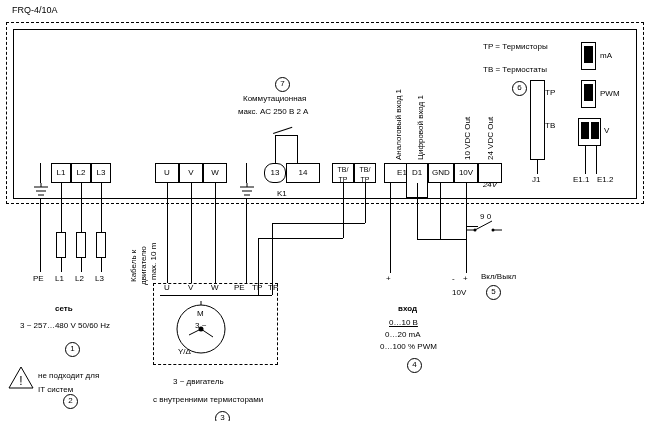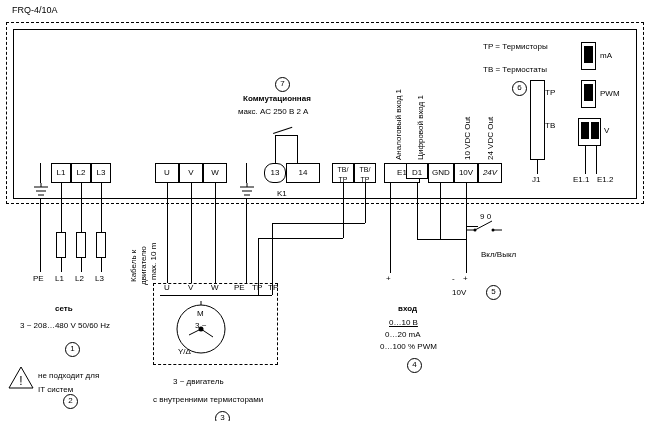--- a/index.html
+++ b/index.html
@@ -61,21 +61,21 @@
   <div class="box" style="left:56px;top:232px;width:10px;height:26px;"></div>
   <div class="box" style="left:76px;top:232px;width:10px;height:26px;"></div>
   <div class="box" style="left:96px;top:232px;width:10px;height:26px;"></div>
 
   <div class="txt" style="left:33px;top:275px;">PE</div>
   <div class="txt" style="left:55px;top:275px;">L1</div>
   <div class="txt" style="left:75px;top:275px;">L2</div>
   <div class="txt" style="left:95px;top:275px;">L3</div>
 
   <div class="txt" style="left:55px;top:305px;font-weight:bold;">сеть</div>
-  <div class="txt" style="left:20px;top:322px;">3 ~ 208…480 V 50/60 Hz</div>
+  <div class="txt" style="left:20px;top:322px;">3 ~ 257…480 V 50/60 Hz</div>
   <div class="circnum" style="left:65px;top:342px;">1</div>
 
   <svg class="abs" style="left:8px;top:366px;" width="26" height="24">
     <polygon points="13,1 25,22 1,22" fill="none" stroke="#000"></polygon>
     <text x="13" y="19" font-size="12" text-anchor="middle" font-family="Liberation Sans">!</text>
   </svg>
   <div class="txt" style="left:38px;top:372px;">не подходит для</div>
   <div class="txt" style="left:38px;top:386px;">IT систем</div>
   <div class="circnum" style="left:63px;top:394px;">2</div>
 
@@ -124,21 +124,21 @@
     <line x1="17" y1="35" x2="29" y2="29" stroke="#000"></line>
   </svg>
   <div class="txt" style="left:197px;top:310px;">M</div>
   <div class="txt" style="left:195px;top:322px;">3 ~</div>
   <div class="txt" style="left:178px;top:348px;">Y/Δ</div>
 
   <div class="txt" style="left:173px;top:378px;">3 ~ двигатель</div>
   <div class="txt" style="left:153px;top:396px;">с внутренними термисторами</div>
   <div class="circnum" style="left:215px;top:411px;">3</div>
 
-  <div class="txt" style="left:243px;top:95px;font-weight:bold;">Коммутационная</div>
+  <div class="txt" style="left:243px;top:95px;">Коммутационная</div>
   <div class="txt" style="left:238px;top:108px;">макс. AC 250 В 2 A</div>
   <div class="circnum" style="left:275px;top:77px;">7</div>
 
   <div class="term" style="left:264px;top:163px;width:22px;height:20px;border-radius:9px;">
     <span style="margin-top:4px;">13</span>
   </div>
   <div class="term" style="left:286px;top:163px;width:34px;height:20px;">
     <span style="margin-top:4px;">14</span>
   </div>
   <div class="txt" style="left:277px;top:190px;">K1</div>
@@ -159,31 +159,31 @@
   <div class="ln vln" style="left:343px;top:183px;height:55px;"></div>
   <div class="ln vln" style="left:365px;top:183px;height:40px;"></div>
   <div class="ln hln" style="left:258px;top:238px;width:85px;"></div>
   <div class="ln hln" style="left:272px;top:223px;width:93px;"></div>
   <div class="ln vln" style="left:258px;top:238px;height:57px;"></div>
   <div class="ln vln" style="left:272px;top:223px;height:72px;"></div>
 
   <div class="term" style="left:384px;top:163px;width:36px;height:20px;">
     <span style="margin-top:4px;">E1</span>
   </div>
-  <div class="term" style="left:406px;top:163px;width:22px;height:16px;">
+  <div class="term" style="left:406px;top:163px;width:22px;height:35px;">
     <span style="margin-top:4px;">D1</span>
   </div>
   <div class="term" style="left:428px;top:163px;width:26px;height:20px;">
     <span style="margin-top:4px;">GND</span>
   </div>
   <div class="term" style="left:454px;top:163px;width:24px;height:20px;">
     <span style="margin-top:4px;">10V</span>
   </div>
   <div class="term" style="left:478px;top:163px;width:24px;height:20px;">
-    <span style="margin-top:4px;font-style:italic;">24V</span>
+    <span style="margin-top:16px;font-style:italic;">24V</span>
   </div>
 
   <div class="txt vert" style="left:395px;top:160px;">Аналоговый вход 1</div>
   <div class="txt vert" style="left:417px;top:160px;">Цифровой вход 1</div>
   <div class="txt vert" style="left:464px;top:160px;">10 VDC Out</div>
   <div class="txt vert" style="left:487px;top:160px;">24 VDC Out</div>
 
   <div class="ln vln" style="left:390px;top:183px;height:90px;"></div>
   <div class="txt" style="left:386px;top:275px;">+</div>
 
@@ -201,21 +201,21 @@
   <div class="ln vln" style="left:478px;top:226px;height:0px;"></div>
 
   <svg class="abs" style="left:466px;top:216px;" width="42" height="24">
     <line x1="0" y1="14" x2="8" y2="14" stroke="#000"></line>
     <circle cx="9" cy="14" r="1.5" fill="#000"></circle>
     <line x1="9" y1="14" x2="26" y2="5" stroke="#000"></line>
     <circle cx="27" cy="14" r="1.5" fill="#000"></circle>
     <line x1="27" y1="14" x2="36" y2="14" stroke="#000"></line>
   </svg>
   <div class="txt" style="left:480px;top:213px;">9 0</div>
-  <div class="txt" style="left:481px;top:251px;">Вкл/Выкл</div>
+  <div class="txt" style="left:481px;top:273px;">Вкл/Выкл</div>
   <div class="txt" style="left:452px;top:289px;">10V</div>
   <div class="circnum" style="left:486px;top:285px;">5</div>
 
   <div class="txt" style="left:398px;top:305px;font-weight:bold;">вход</div>
   <div class="txt" style="left:389px;top:319px;text-decoration:underline;">0…10 В</div>
   <div class="txt" style="left:385px;top:331px;">0…20 mA</div>
   <div class="txt" style="left:380px;top:343px;">0…100 % PWM</div>
   <div class="circnum" style="left:407px;top:358px;">4</div>
 
   <div class="txt" style="left:483px;top:43px;">TP = Термисторы</div>

